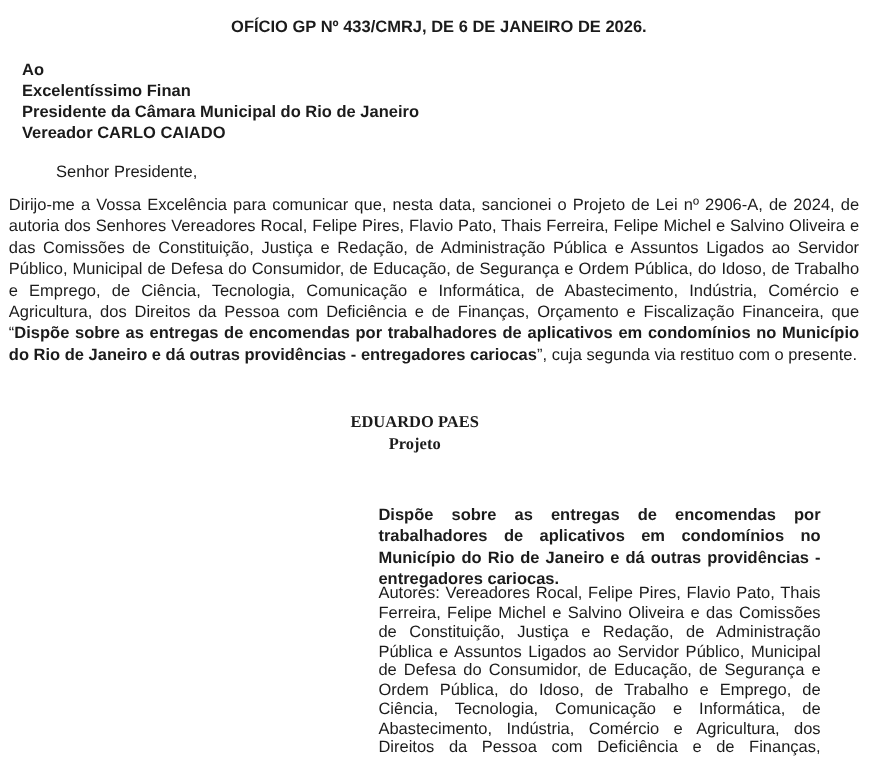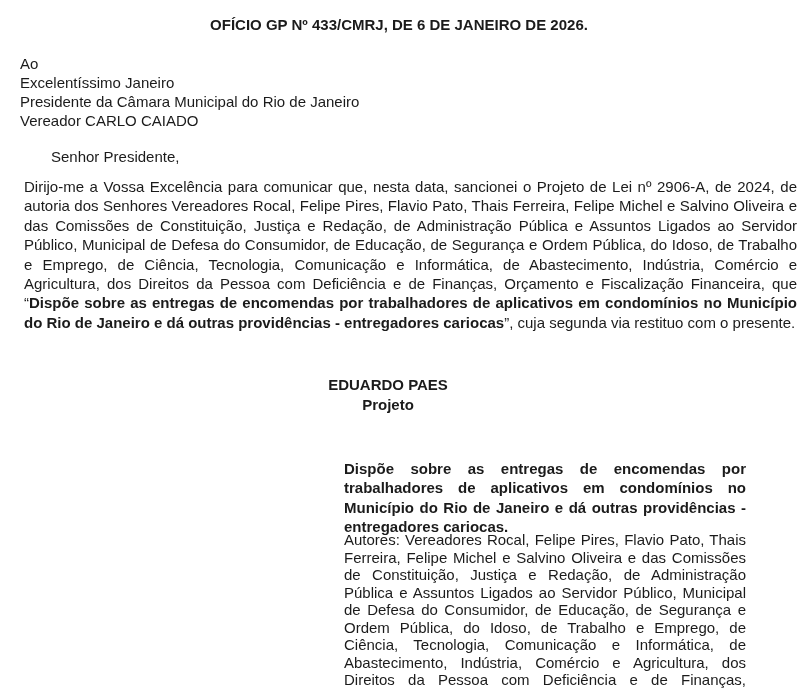--- a/index.html
+++ b/index.html
@@ -15,48 +15,48 @@
     color: #1b1b1b;
   }
   .page * { margin: 0; padding: 0; }
   .abs { position: absolute; }
   .b { font-weight: bold; }
   .title-col {
     left: 20px; width: 758px;
     text-align: center; font-weight: bold;
   }
   .center-col {
-    left: 20px; width: 736px;
-    text-align: center; font-weight: bold;
+    left: 9px; width: 736px;
+    text-align: center; font-weight: bold; font-family: Liberation Serif, serif;
   }
-  .addressee { left: 20px; top: 54px; font-weight: normal; line-height: 19px; }
+  .addressee { left: 20px; top: 54px; font-weight: bold; line-height: 19px; }
   .salutation { left: 20px; top: 147px; margin-left: 31px; }
   .body-par {
-    left: 24px; top: 177px; width: 773px;
+    left: 8px; top: 177px; width: 773px;
     text-align: justify;
     hyphens: manual;
   }
   .closing { left: 20px; top: 356px; width: 780px; }
   .sig-name { top: 375px; }
   .sig-role { top: 395px; }
   .lei-title { top: 424px; }
   .indent-col { left: 344px; width: 402px; text-align: justify; hyphens: manual; }
   .ementa { top: 459px; font-weight: bold; }
   .autores { top: 531px; line-height: 17.5px; }
 </style>
 </head>
 <body>
 
 <div class="page">
 
   <div class="abs title-col" style="top:15px">OFÍCIO GP Nº 433/CMRJ, DE 6 DE JANEIRO DE 2026.</div>
 
   <div class="abs addressee">
     <div>Ao</div>
-    <div>Excelentíssimo Janeiro</div>
+    <div>Excelentíssimo Finan</div>
     <div>Presidente da Câmara Municipal do Rio de Janeiro</div>
     <div>Vereador CARLO CAIADO</div>
   </div>
 
   <p class="abs salutation">Senhor Presidente,</p>
 
   <p class="abs body-par"><span>Dirijo-me a Vossa Excelência para comunicar que, nesta data, sancionei o Projeto de Lei nº 2906-A, de 2024, de autoria dos Senhores Vereadores Rocal, Felipe Pires, Flavio Pato, Thais Ferreira, Felipe Michel e Salvino Oliveira e das Comissões de Constituição, Justiça e Redação, de Administração Pública e Assuntos Ligados ao Servidor Público, Municipal de Defesa do Consumidor, de Educação, de Segurança e Ordem Pública, do Idoso, de Trabalho e Emprego, de Ciência, Tecnologia, Comunicação e Informática, de Abastecimento, Indústria, Comércio e Agricultura, dos Direitos da Pessoa com Deficiência e de Finanças, Orçamento e Fiscalização Finan­ceira, que “</span><span class="b">Dispõe sobre as entregas de encomendas por trabalhadores de aplicativos em condomínios no Município do Rio de Janeiro e dá outras providências - entregadores cariocas</span><span>”, cuja segunda via restituo com o presente.</span></p>
 
 
   <div class="abs center-col sig-name">EDUARDO PAES</div>

